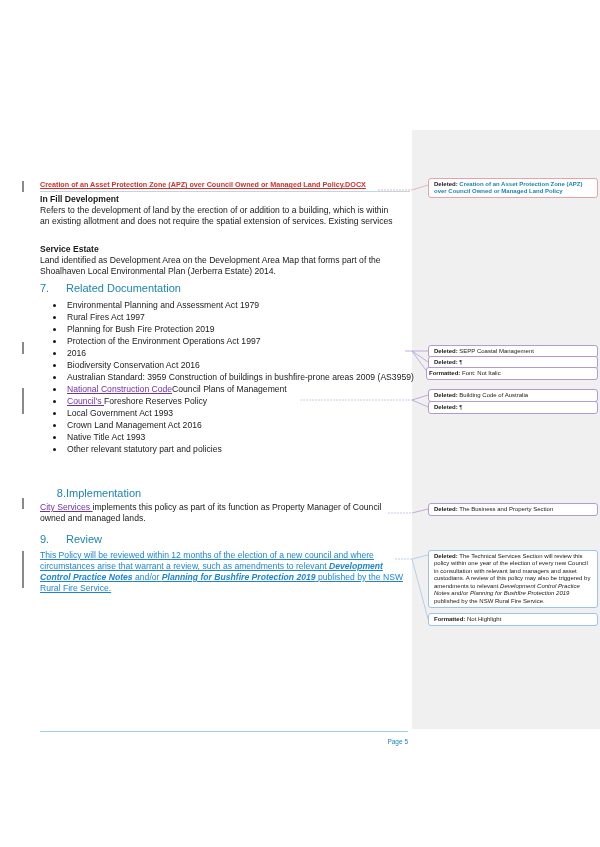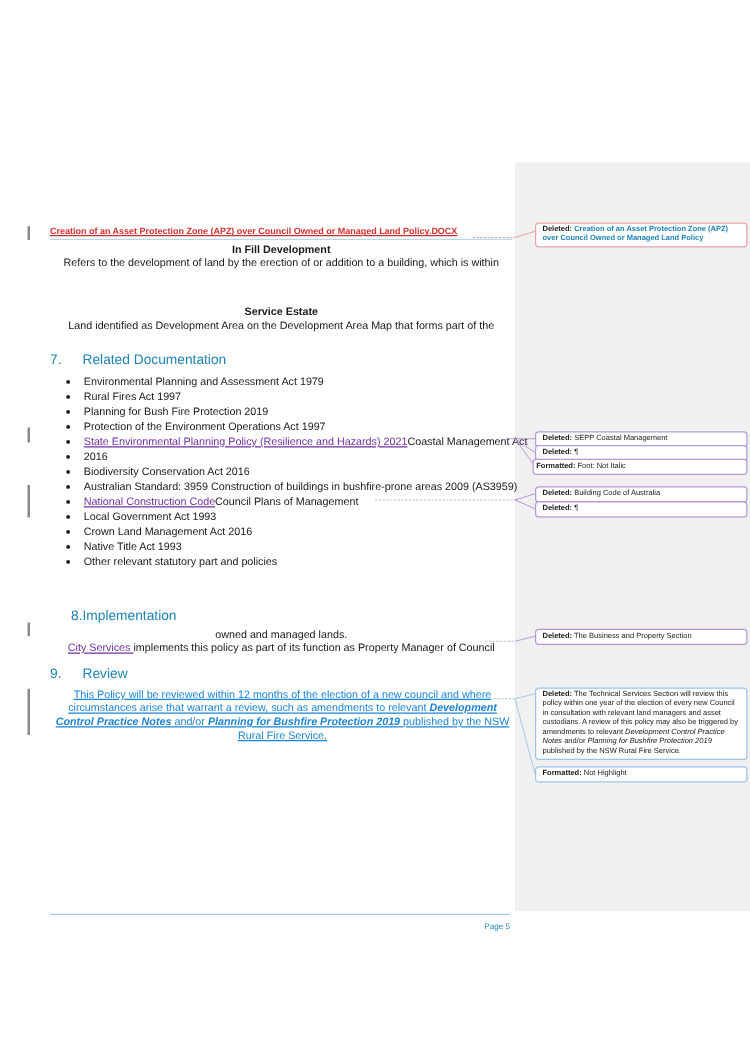--- a/index.html
+++ b/index.html
@@ -7,21 +7,21 @@
     width: 600px; height: 847px; position: relative; overflow: hidden;
     background: #ffffff;
     font-family: "Liberation Sans", sans-serif;
     color: #1a1a1a;
   }
   .markup-pane {
     position: absolute; left: 412px; top: 130px; width: 188px; height: 599px;
     background: #f0f0f0;
   }
   .page { position: absolute; left: 0; top: 0; width: 540px; height: 847px; margin-top: 36px; }
-  .abs { position: absolute; text-align: center; }
+  .abs { position: absolute; }
   .change-bar {
     position: absolute; left: 22px; width: 1.5px; background: #8a8a8a;
   }
   .body-text { font-size: 8.6px; line-height: 11px; }
   .header-link {
     position: absolute; left: 40px; top: 144px;
     font-size: 7.2px; font-weight: bold; color: #d0312d; text-decoration: underline;
     white-space: nowrap;
   }
   .header-line {
@@ -67,55 +67,57 @@
   <div class="change-bar" style="top:352px;height:26px;"></div>
   <div class="change-bar" style="top:462px;height:11px;"></div>
   <div class="change-bar" style="top:515px;height:37px;"></div>
 
   <a class="header-link">Creation of an Asset Protection Zone (APZ) over Council Owned or Managed Land Policy.DOCX</a>
   <div class="header-line"></div>
 
   <div class="abs body-text" style="left:40px;top:158px;width:370px;">
     <div class="dfn-title">In Fill Development</div>
     <div>Refers to the development of land by the erection of or addition to a building, which is within</div>
+    <div>an existing allotment and does not require the spatial extension of services. Existing services</div>
   </div>
   <div class="abs body-text" style="left:40px;top:208px;width:370px;">
     <div class="dfn-title">Service Estate</div>
     <div>Land identified as Development Area on the Development Area Map that forms part of the</div>
+    <div>Shoalhaven Local Environmental Plan (Jerberra Estate) 2014.</div>
   </div>
 
   <div class="h2" style="top:246px;">
     <span class="num">7.</span><span>Related Documentation</span>
   </div>
   <ul class="list" style="top:263px;">
     <li><span>Environmental Planning and Assessment Act 1979</span></li>
     <li><span>Rural Fires Act 1997</span></li>
     <li><span>Planning for Bush Fire Protection 2019</span></li>
     <li><span>Protection of the Environment Operations Act 1997</span></li>
-    <li>
-      <span class="ins-purple">State Environmental Planning Policy (Resilience and Hazards) 2021</span><span>Coastal Management Act</span>
-    </li>
     <li style="padding-left:15px;"><span>2016</span></li>
     <li><span>Biodiversity Conservation Act 2016</span></li>
     <li><span>Australian Standard: 3959 Construction of buildings in bushfire-prone areas 2009 (AS3959)</span></li>
     <li>
       <span class="ins-purple">National Construction Code</span><span>Council Plans of Management</span>
+    </li>
+    <li>
+      <span class="ins-purple">Council's </span><span>Foreshore Reserves Policy</span>
     </li>
     <li><span>Local Government Act 1993</span></li>
     <li><span>Crown Land Management Act 2016</span></li>
     <li><span>Native Title Act 1993</span></li>
     <li><span>Other relevant statutory part and policies</span></li>
   </ul>
 
   <div class="h2" style="top:451px;text-align:right;">
     <span class="num">8.</span><span>Implementation</span>
   </div>
   <div class="abs body-text" style="left:40px;top:466px;width:370px;">
+    <div><span class="ins-purple">City Services </span><span>implements this policy as part of its function as Property Manager of Council</span></div>
     <div>owned and managed lands.</div>
-    <div><span class="ins-purple">City Services </span><span>implements this policy as part of its function as Property Manager of Council</span></div>
   </div>
 
   <div class="h2" style="top:497px;">
     <span class="num">9.</span><span>Review</span>
   </div>
   <div class="abs body-text ins-blue" style="left:40px;top:514px;width:372px;">
     <div>This Policy will be reviewed within 12 months of the election of a new council and where</div>
     <div><span>circumstances arise that warrant a review, such as amendments to relevant </span><i>Development</i></div>
     <div><i>Control Practice Notes</i><span> and/or </span><i>Planning for Bushfire Protection 2019</i><span> published by the NSW</span></div>
     <div>Rural Fire Service.</div>

